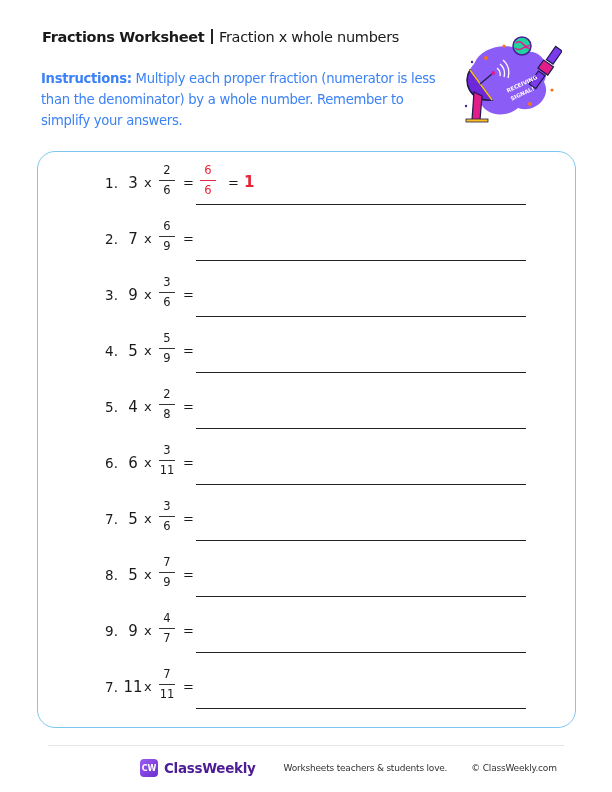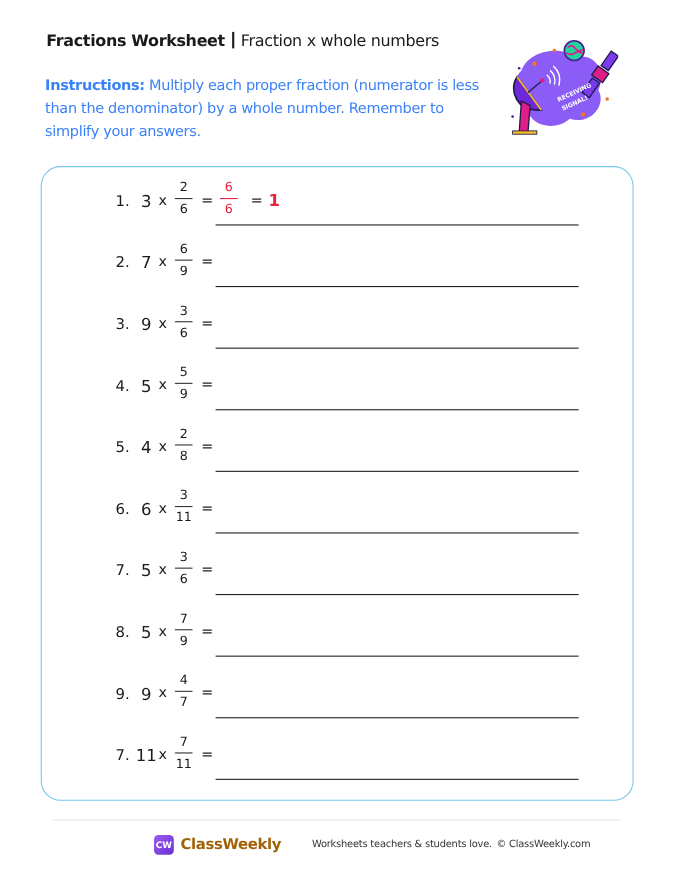--- a/index.html
+++ b/index.html
@@ -35,23 +35,23 @@
   .ans-frac .bar { display: block; height: 1px; background: #e8243a; margin: 1px 0; }
   .ans-frac .n, .ans-frac .d { display: block; height: 17px; line-height: 17px; }
   .ans-eq { position: absolute; left: 190px; top: 11px; font-size: 13px; }
   .ans-final { position: absolute; left: 206px; top: 9px; font-size: 15px; font-weight: bold; color: #e8243a; }
   .footer-rule { position: absolute; left: 48px; top: 745px; width: 516px; height: 1px; background: #e6e6e6; }
   .footer { position: absolute; left: 122px; top: 758px; height: 20px; display: flex; align-items: center; padding-left: 18px; }
   .logo-badge {
     width: 18px; height: 18px; border-radius: 4px; background: linear-gradient(135deg, #9b5cf0, #6a2fd0);
     color: #fff; font-size: 8px; font-weight: bold; display: flex; align-items: center; justify-content: center;
   }
-  .logo-text { color: #a16207; font-weight: bold; font-size: 13.5px; margin-left: 6px; letter-spacing: -0.3px; }
+  .logo-text { color: #4c1d95; font-weight: bold; font-size: 13.5px; margin-left: 6px; letter-spacing: -0.3px; }
   .tagline { font-size: 9px; color: #333; margin-left: 28px; letter-spacing: -0.2px; text-align: right; }
-  .copyright { font-size: 9px; color: #333; margin-left: 4px; letter-spacing: -0.2px; }
+  .copyright { font-size: 9px; color: #333; margin-left: 24px; letter-spacing: -0.2px; }
 </style>
 </head>
 <body>
 
 <div class="header">
   <span class="title">Fractions Worksheet</span><span class="sep"></span><span class="subtitle">Fraction x whole numbers</span>
 </div>
 
 <div class="instructions">
   <span class="lbl">Instructions:</span><span> Multiply each proper fraction (numerator is less than the denominator) by a whole number. Remember to simplify your answers.</span>

